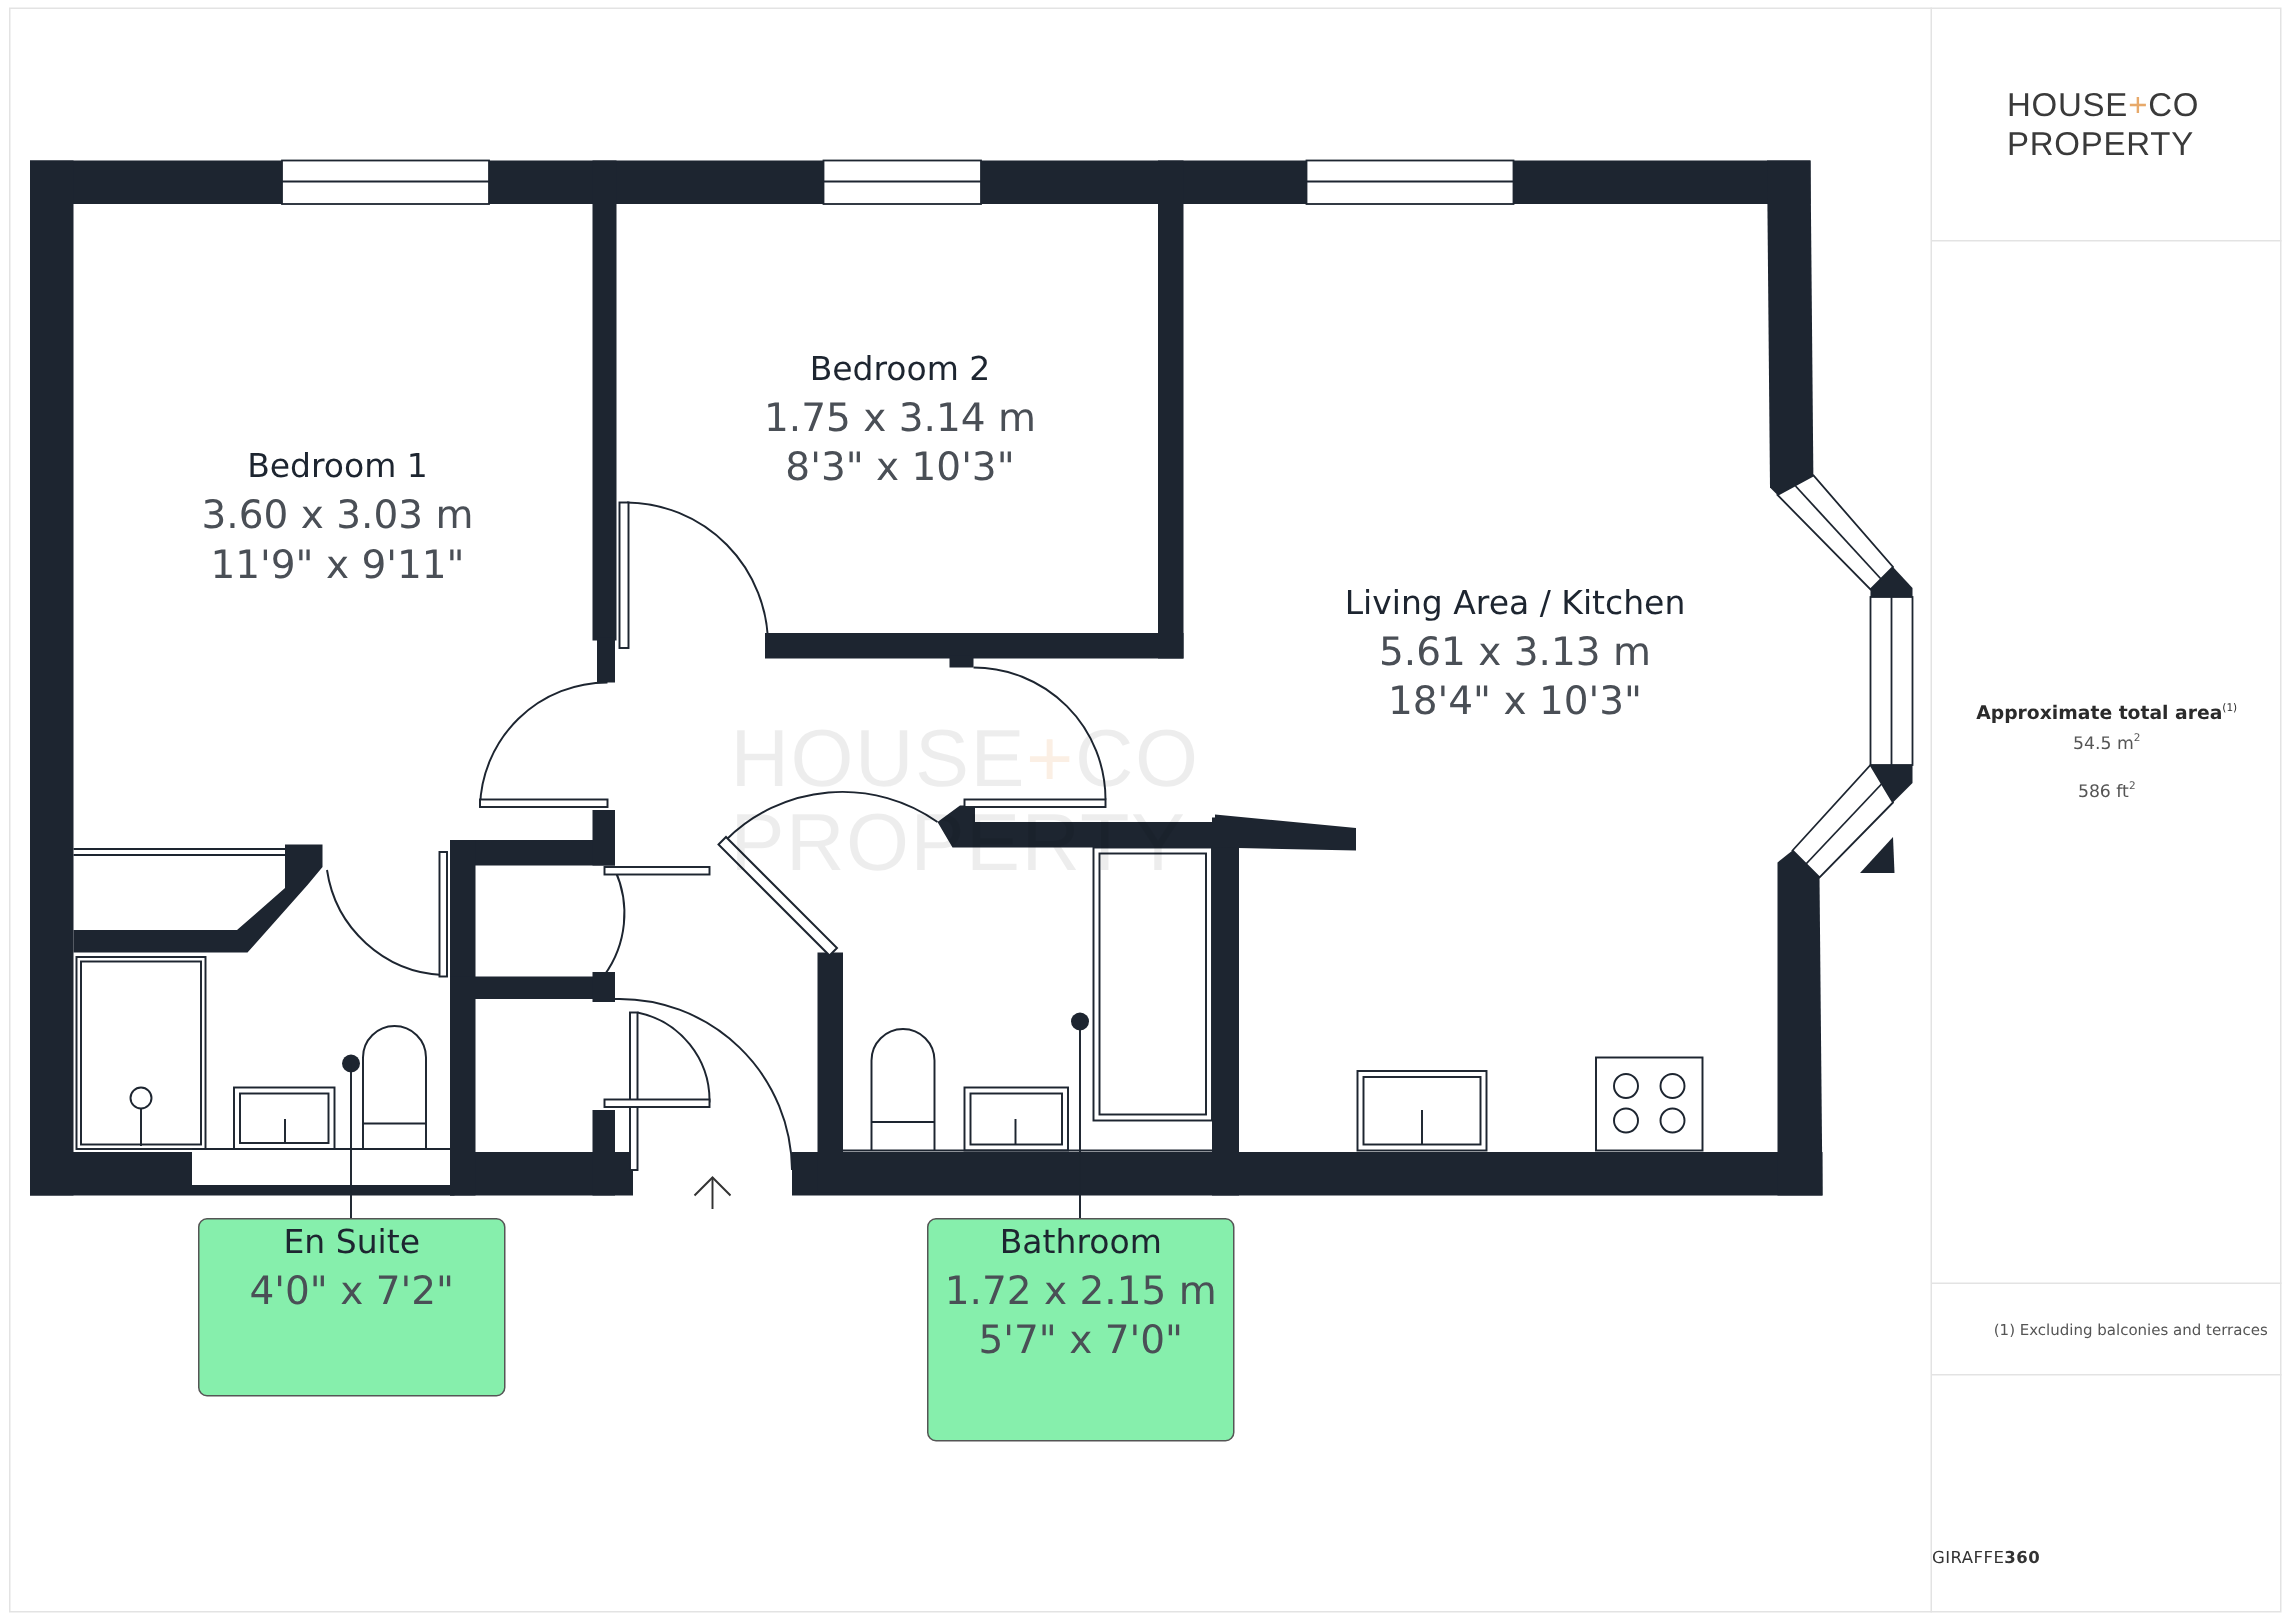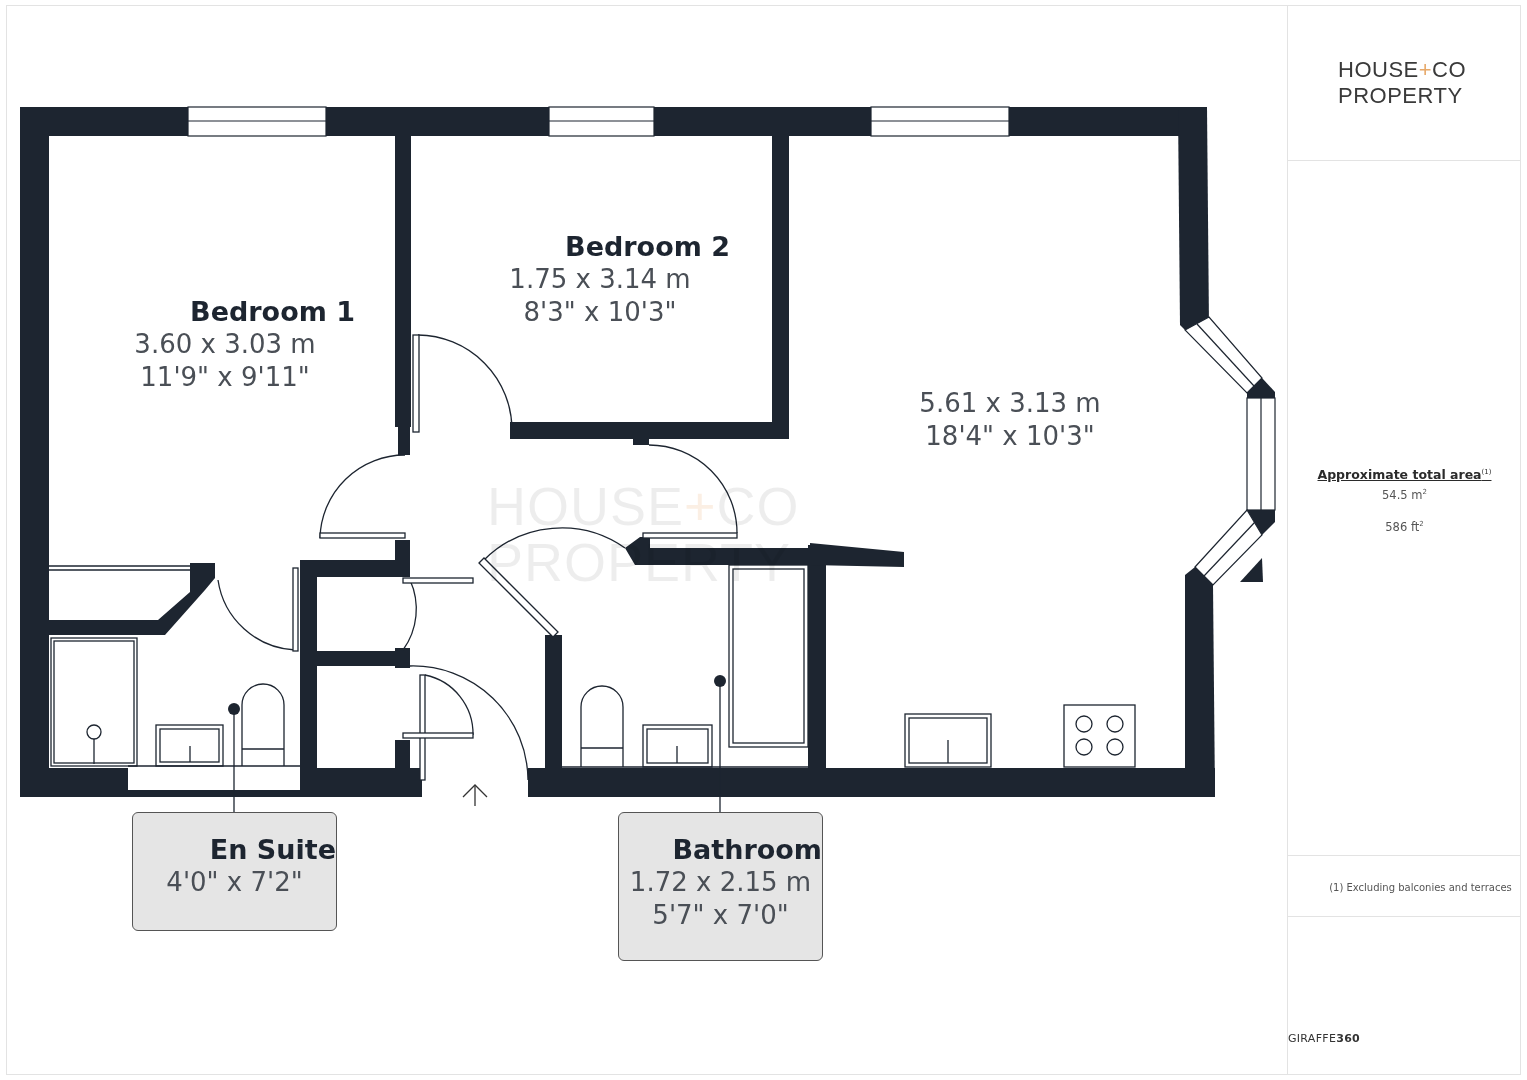--- a/index.html
+++ b/index.html
@@ -3,33 +3,33 @@
 <meta charset="utf-8">
 <style>
   html,body{margin:0;padding:0;background:#fff;}
   body{width:1527px;height:1080px;position:relative;overflow:hidden;font-family:"DejaVu Sans","Liberation Sans",sans-serif;}
   .frame{position:absolute;left:6px;top:5px;width:1515px;height:1070px;border:1px solid #e3e3e3;box-sizing:border-box;}
   .side{position:absolute;left:1287px;top:5px;width:234px;height:1070px;border-left:1px solid #e3e3e3;box-sizing:border-box;}
   .side .sec{position:absolute;left:0;width:233px;border-bottom:1px solid #e3e3e3;}
   .logo{position:absolute;top:52px;left:50px;font-family:"Liberation Sans",sans-serif;font-size:22px;line-height:26px;color:#3a3a3a;letter-spacing:0.5px;font-weight:300;}
   .logo .plus{color:#e7a96a;}
   .area{position:absolute;top:462px;left:0;width:233px;text-align:center;}
-  .area .t{font-size:12.5px;font-weight:bold;color:#2b2b2b;text-decoration:underline;}
+  .area .t{font-size:12.5px;font-weight:bold;color:#2b2b2b;}
   .area .t sup{font-size:7px;font-weight:normal;}
   .area .v{font-size:11.5px;color:#555;margin-top:6px;}
   .area .v sup{font-size:7px;}
   .foot1{position:absolute;top:877px;left:16px;width:233px;text-align:center;font-size:10px;color:#555;}
   .foot2{position:absolute;top:937px;left:24px;width:185px;text-align:center;font-size:10px;line-height:15px;color:#555;}
   .brand{position:absolute;top:1027px;left:0;width:233px;text-align:left;font-size:11px;color:#333;letter-spacing:0.3px;}
   .brand b{font-weight:bold;}
   svg{position:absolute;left:0;top:0;}
   .rl{position:absolute;text-align:center;color:#1d2530;}
-  .rl .n{font-weight:bold;font-size:27px;line-height:32px;text-align:right;}
+  .rl .n{font-weight:normal;font-size:22px;line-height:32px;}
   .rl .d{font-size:26px;line-height:33px;color:#4a4f56;}
-  .box{position:absolute;border:1.5px solid #555;border-radius:6px;background:#e5e5e5;text-align:center;box-sizing:border-box;padding-top:21px;}
+  .box{position:absolute;border:1.5px solid #555;border-radius:6px;background:#86efac;text-align:center;box-sizing:border-box;padding-top:0;}
   .wm{position:absolute;left:487px;top:478px;font-family:"Liberation Sans",sans-serif;font-size:54px;line-height:56px;color:rgba(0,0,0,0.07);letter-spacing:1px;font-weight:300;}
   .wm .plus{color:rgba(231,169,106,0.18);}
 </style>
 </head>
 <body>
 
 <div class="frame"></div>
 
 <svg width="1527" height="1080">
   <g fill="#1d2530">
@@ -162,20 +162,21 @@
   <div class="d">11'9" x 9'11"</div>
 </div>
 
 <div class="rl" style="left:470px;top:231px;width:260px;">
   <div class="n">Bedroom 2</div>
   <div class="d">1.75 x 3.14 m</div>
   <div class="d">8'3" x 10'3"</div>
 </div>
 
 <div class="rl" style="left:840px;top:387px;width:340px;">
+  <div class="n">Living Area / Kitchen</div>
   <div class="d">5.61 x 3.13 m</div>
   <div class="d">18'4" x 10'3"</div>
 </div>
 
 <div class="box" style="left:132px;top:812px;width:205px;height:119px;">
   <div class="rl" style="position:static;">
     <div class="n">En Suite</div>
     <div class="d">4'0" x 7'2"</div>
   </div>
 </div>

